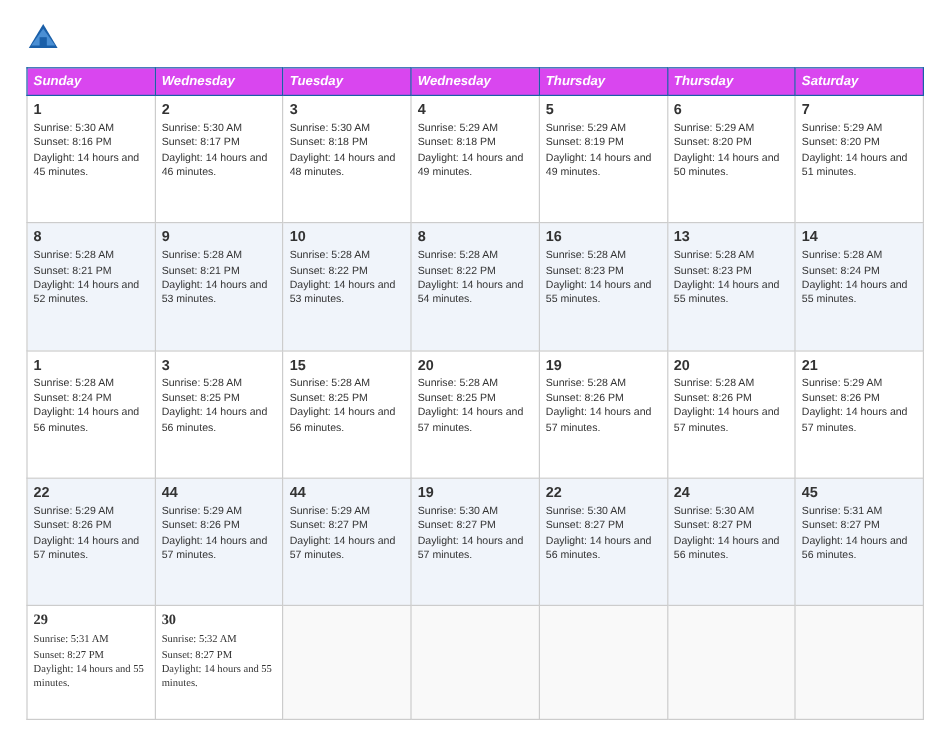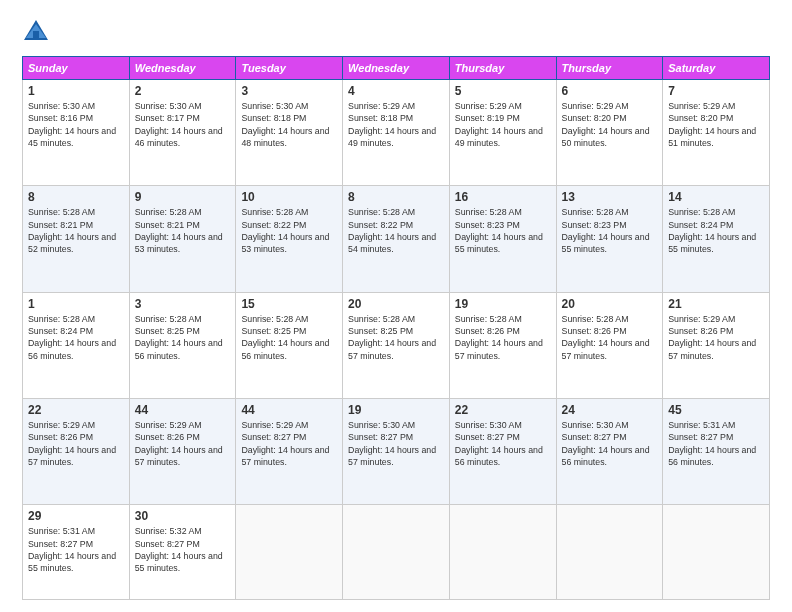--- a/index.html
+++ b/index.html
@@ -80,20 +80,21 @@
     }
     .calendar td {
       border: 1px solid #ccc;
       vertical-align: top;
       padding: 4px 5px;
       color: #333;
       height: 90px;
     }
     .calendar tr:last-child td {
       height: 80px;
+      font-family: Liberation Serif, serif;
     }
     .day-num {
       font-size: 12px;
       font-weight: bold;
       display: block;
       margin-bottom: 2px;
     }
     .day-info {
       font-size: 8.8px;
       line-height: 1.4;

